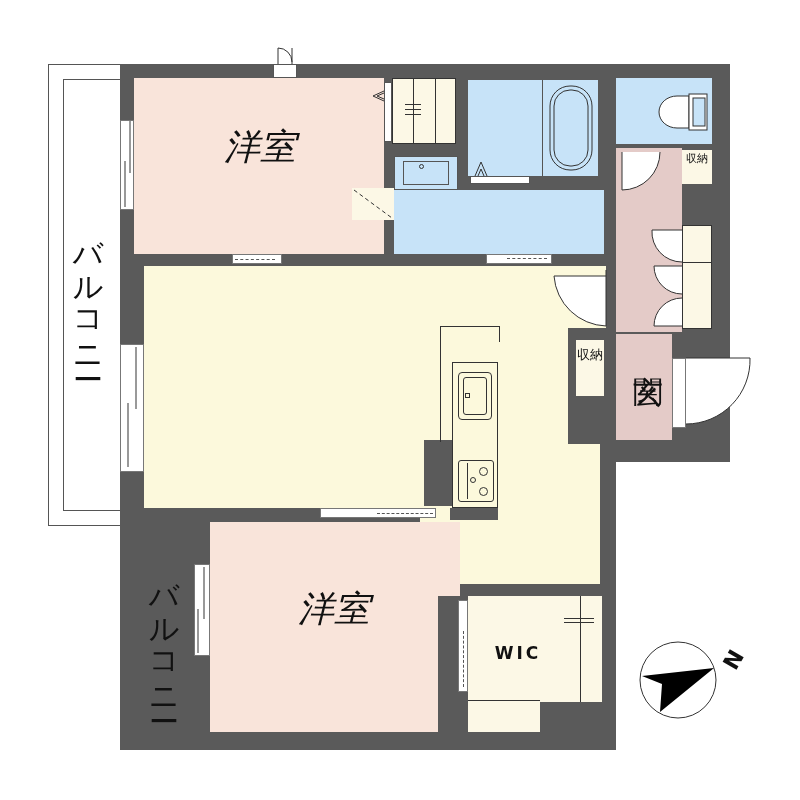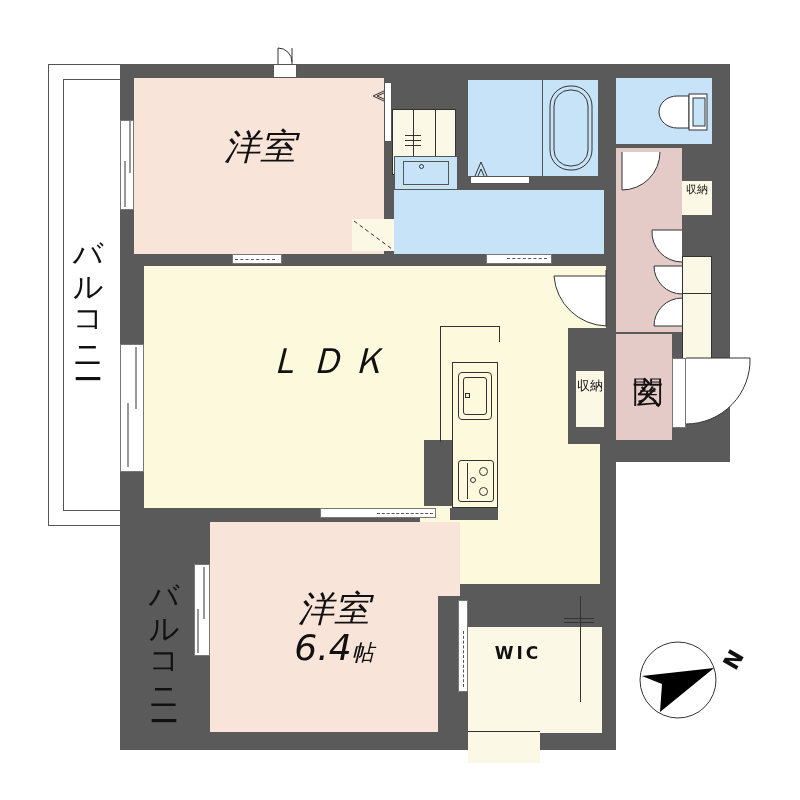--- a/index.html
+++ b/index.html
@@ -4,21 +4,21 @@
 <style>
   html, body { margin:0; padding:0; background:#ffffff; }
   body { width:800px; height:800px; position:relative; overflow:hidden;
          font-family:"DejaVu Sans", "Liberation Sans", sans-serif; }
   .abs { position:absolute; box-sizing:border-box; }
   .wall { background:#5a5a5a; }
   .room-pink { background:#f9e4da; }
   .room-yellow { background:#fcf9dc; }
   .room-blue { background:#c7e3f8; }
   .room-rose { background:#e4cbc8; }
-  .closet { background:#fcf8e6; border:1px solid #333;margin-top:31px; }
+  .closet { background:#fcf8e6; border:1px solid #333; }
   .opening { background:#ffffff; }
   .label { position:absolute; text-align:center; color:#111; line-height:1.08; }
   .big { font-size:36px;font-style:italic; }
   .mid { font-size:30px; }
   .small { font-size:13px; line-height:1.1; }
   .vert { writing-mode:vertical-rl; text-orientation:upright; letter-spacing:2px; }
   .area-unit { font-size:22px; }
   svg { position:absolute; overflow:visible; }
 </style>
 </head>
@@ -157,41 +157,39 @@
   <div class="abs" style="left:6px;top:20px;width:5px;height:5px;border:1px solid #333;"></div>
 </div>
 <div class="abs" style="left:458px;top:460px;width:36px;height:42px;border:1px solid #333;border-radius:3px;">
   <div class="abs" style="left:8px;top:2px;width:1px;height:36px;background:#333;"></div>
   <div class="abs" style="left:20px;top:6px;width:9px;height:9px;border:1px solid #333;border-radius:50%;"></div>
   <div class="abs" style="left:11px;top:16px;width:6px;height:6px;border:1px solid #333;border-radius:50%;"></div>
   <div class="abs" style="left:20px;top:26px;width:9px;height:9px;border:1px solid #333;border-radius:50%;"></div>
 </div>
 
 <div class="label big" style="left:240px;top:342px;width:180px;">
-  <div style="letter-spacing:6px;">ＬＤＫ</div>
 </div>
 
 <div class="abs opening" style="left:120px;top:344px;width:24px;height:128px;border:1px solid #777;">
   <div class="abs" style="left:14px;top:2px;width:2px;height:62px;background:#999;"></div>
   <div class="abs" style="left:6px;top:58px;width:2px;height:64px;background:#999;"></div>
 </div>
 
 <div class="abs opening" style="left:320px;top:508px;width:116px;height:10px;border:1px solid #777;">
   <div class="abs" style="left:56px;top:4px;width:56px;border-top:1px dashed #555;"></div>
 </div>
 
 <div class="abs room-pink" style="left:210px;top:522px;width:228px;height:210px;"></div>
 <div class="abs room-pink" style="left:210px;top:522px;width:250px;height:74px;"></div>
 <div class="abs opening" style="left:194px;top:564px;width:16px;height:92px;border:1px solid #777;">
   <div class="abs" style="left:8px;top:2px;width:2px;height:52px;background:#999;"></div>
   <div class="abs" style="left:2px;top:44px;width:2px;height:44px;background:#999;"></div>
 </div>
 <div class="label big" style="left:264px;top:590px;width:140px;">
   <div>洋室</div>
-  <div><span>6.4</span><span class="area-unit">帖</span></div>
 </div>
 
 <div class="abs closet" style="left:468px;top:596px;width:134px;height:106px;border:none;"></div>
 <div class="abs closet" style="left:468px;top:700px;width:72px;height:32px;border:none;border-top:1px solid #333;"></div>
 <div class="abs" style="left:580px;top:596px;width:1px;height:106px;background:#333;"></div>
 <div class="abs" style="left:564px;top:618px;width:30px;height:1px;background:#333;"></div>
 <div class="abs" style="left:564px;top:622px;width:30px;height:1px;background:#333;"></div>
 <div class="abs opening" style="left:458px;top:600px;width:10px;height:92px;border:1px solid #777;">
   <div class="abs" style="left:4px;top:30px;height:56px;border-left:1px dashed #555;"></div>
 </div>

